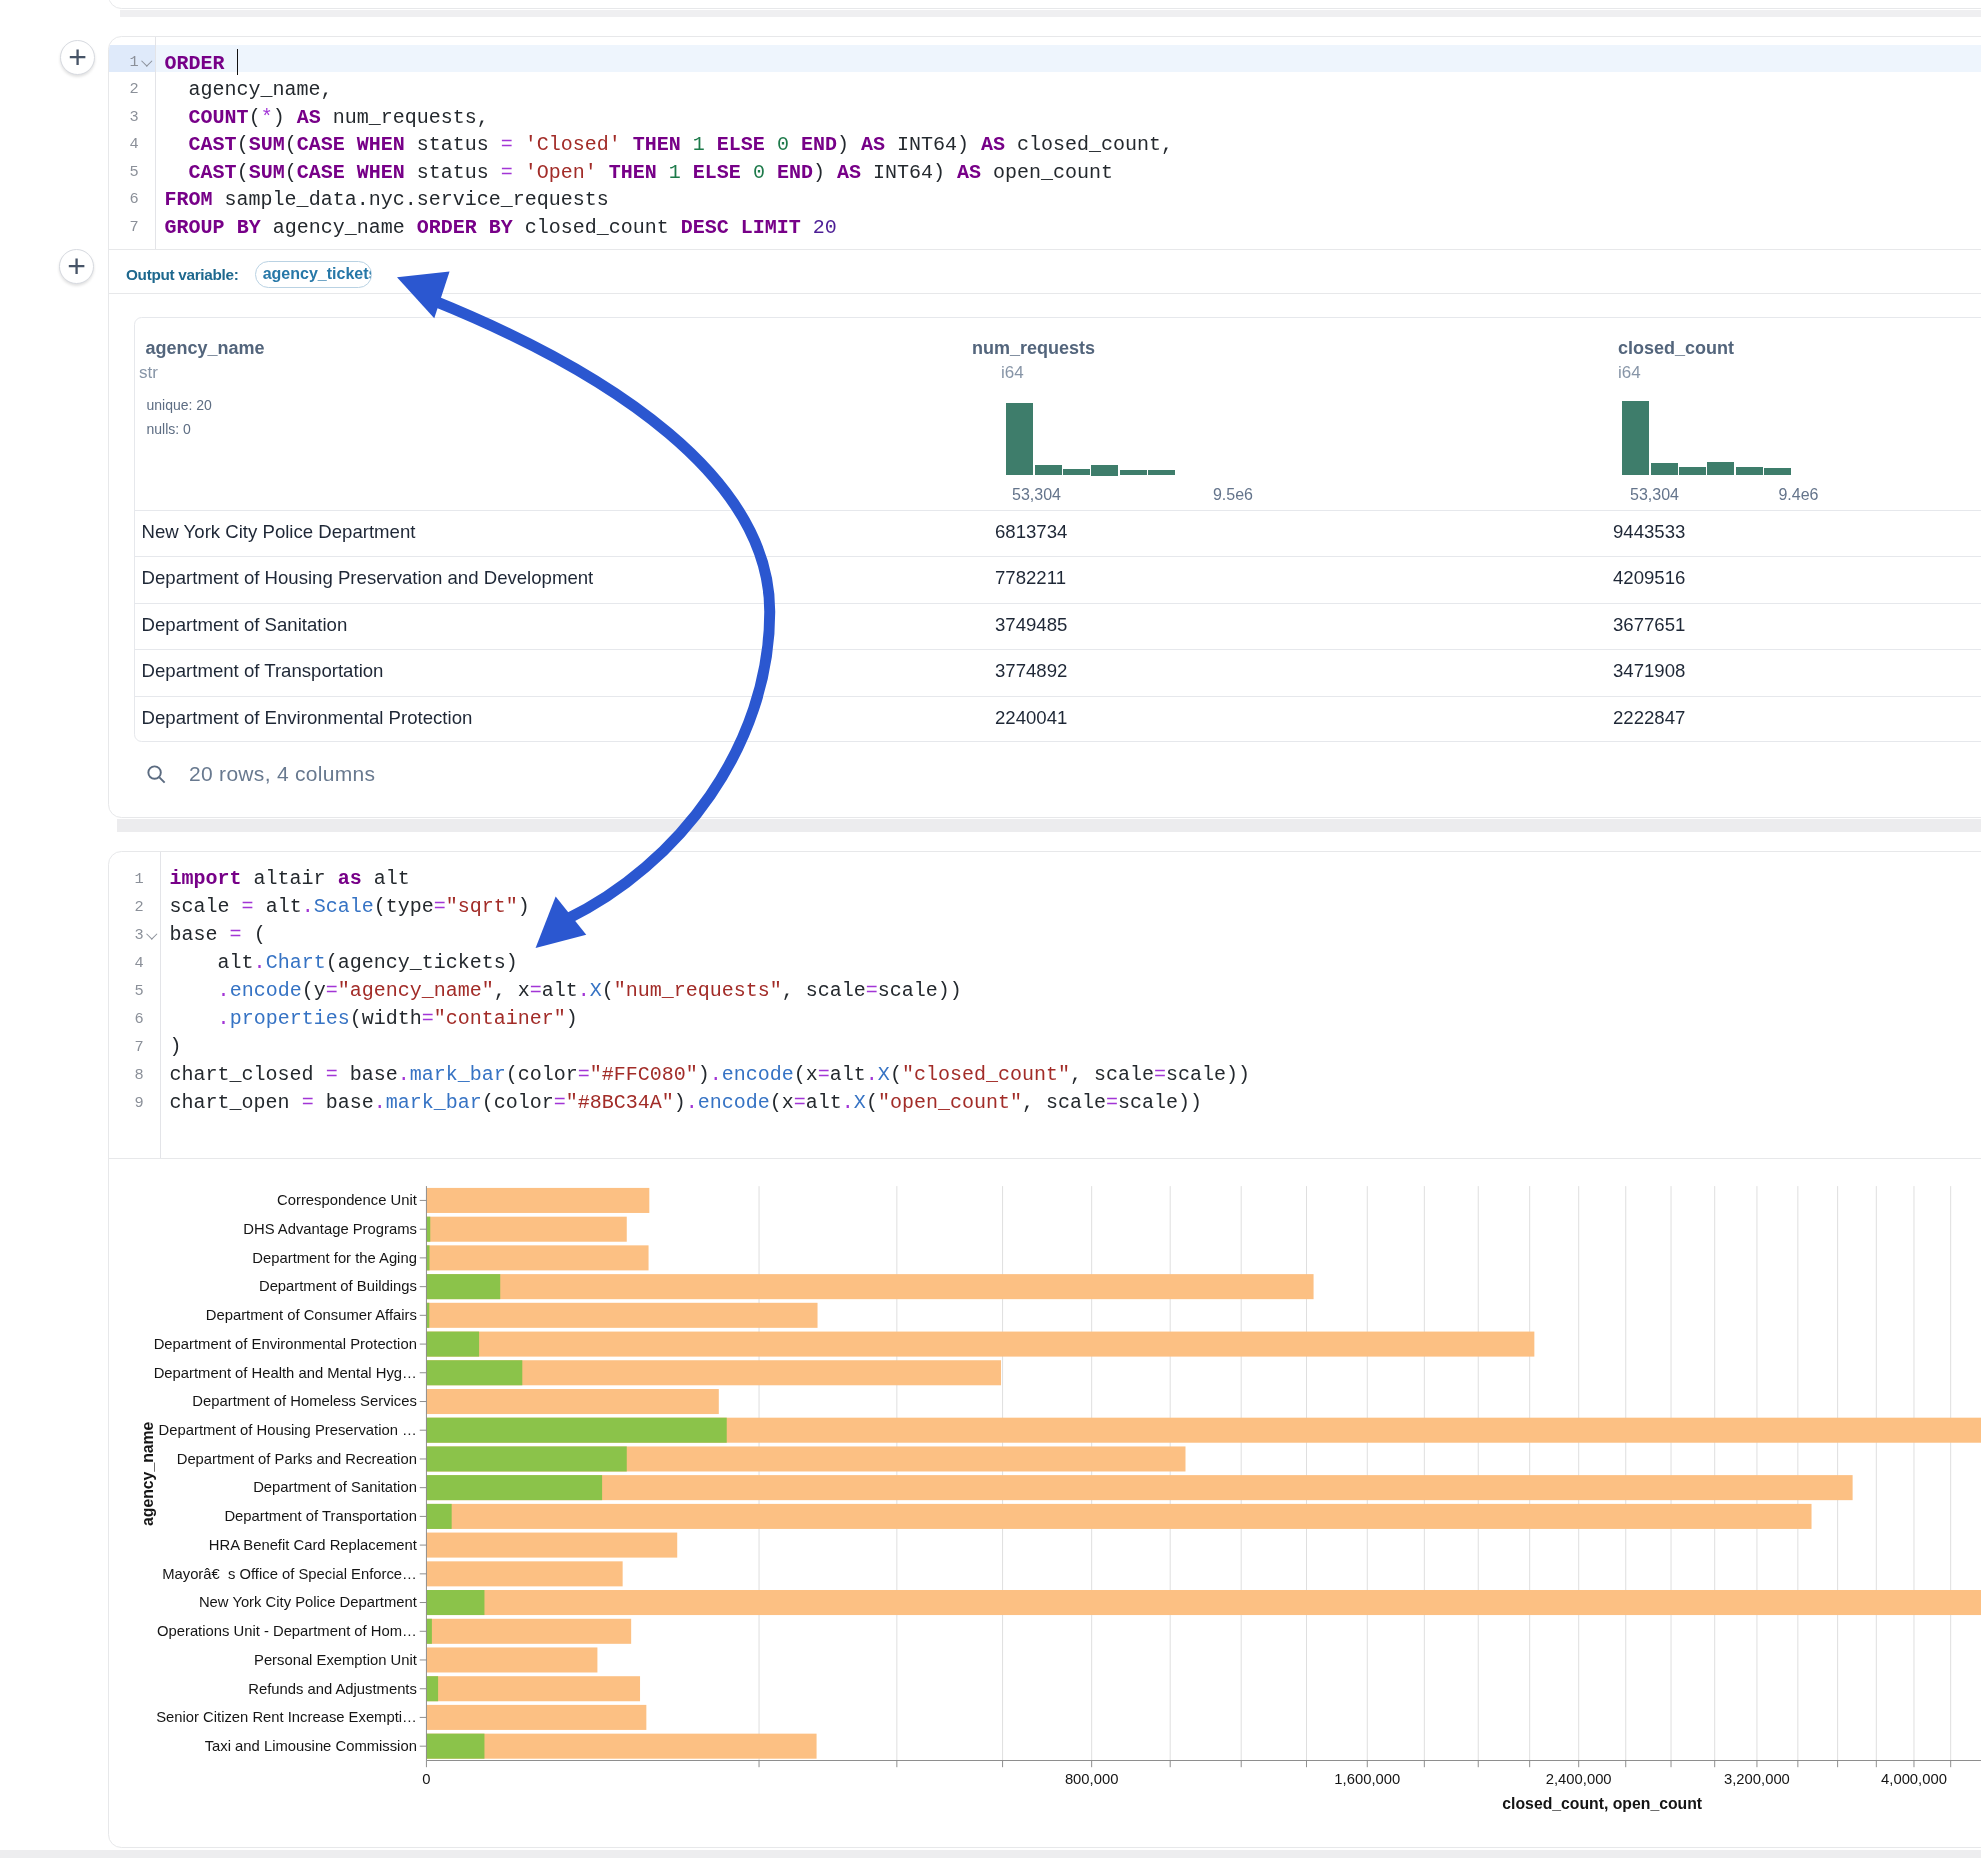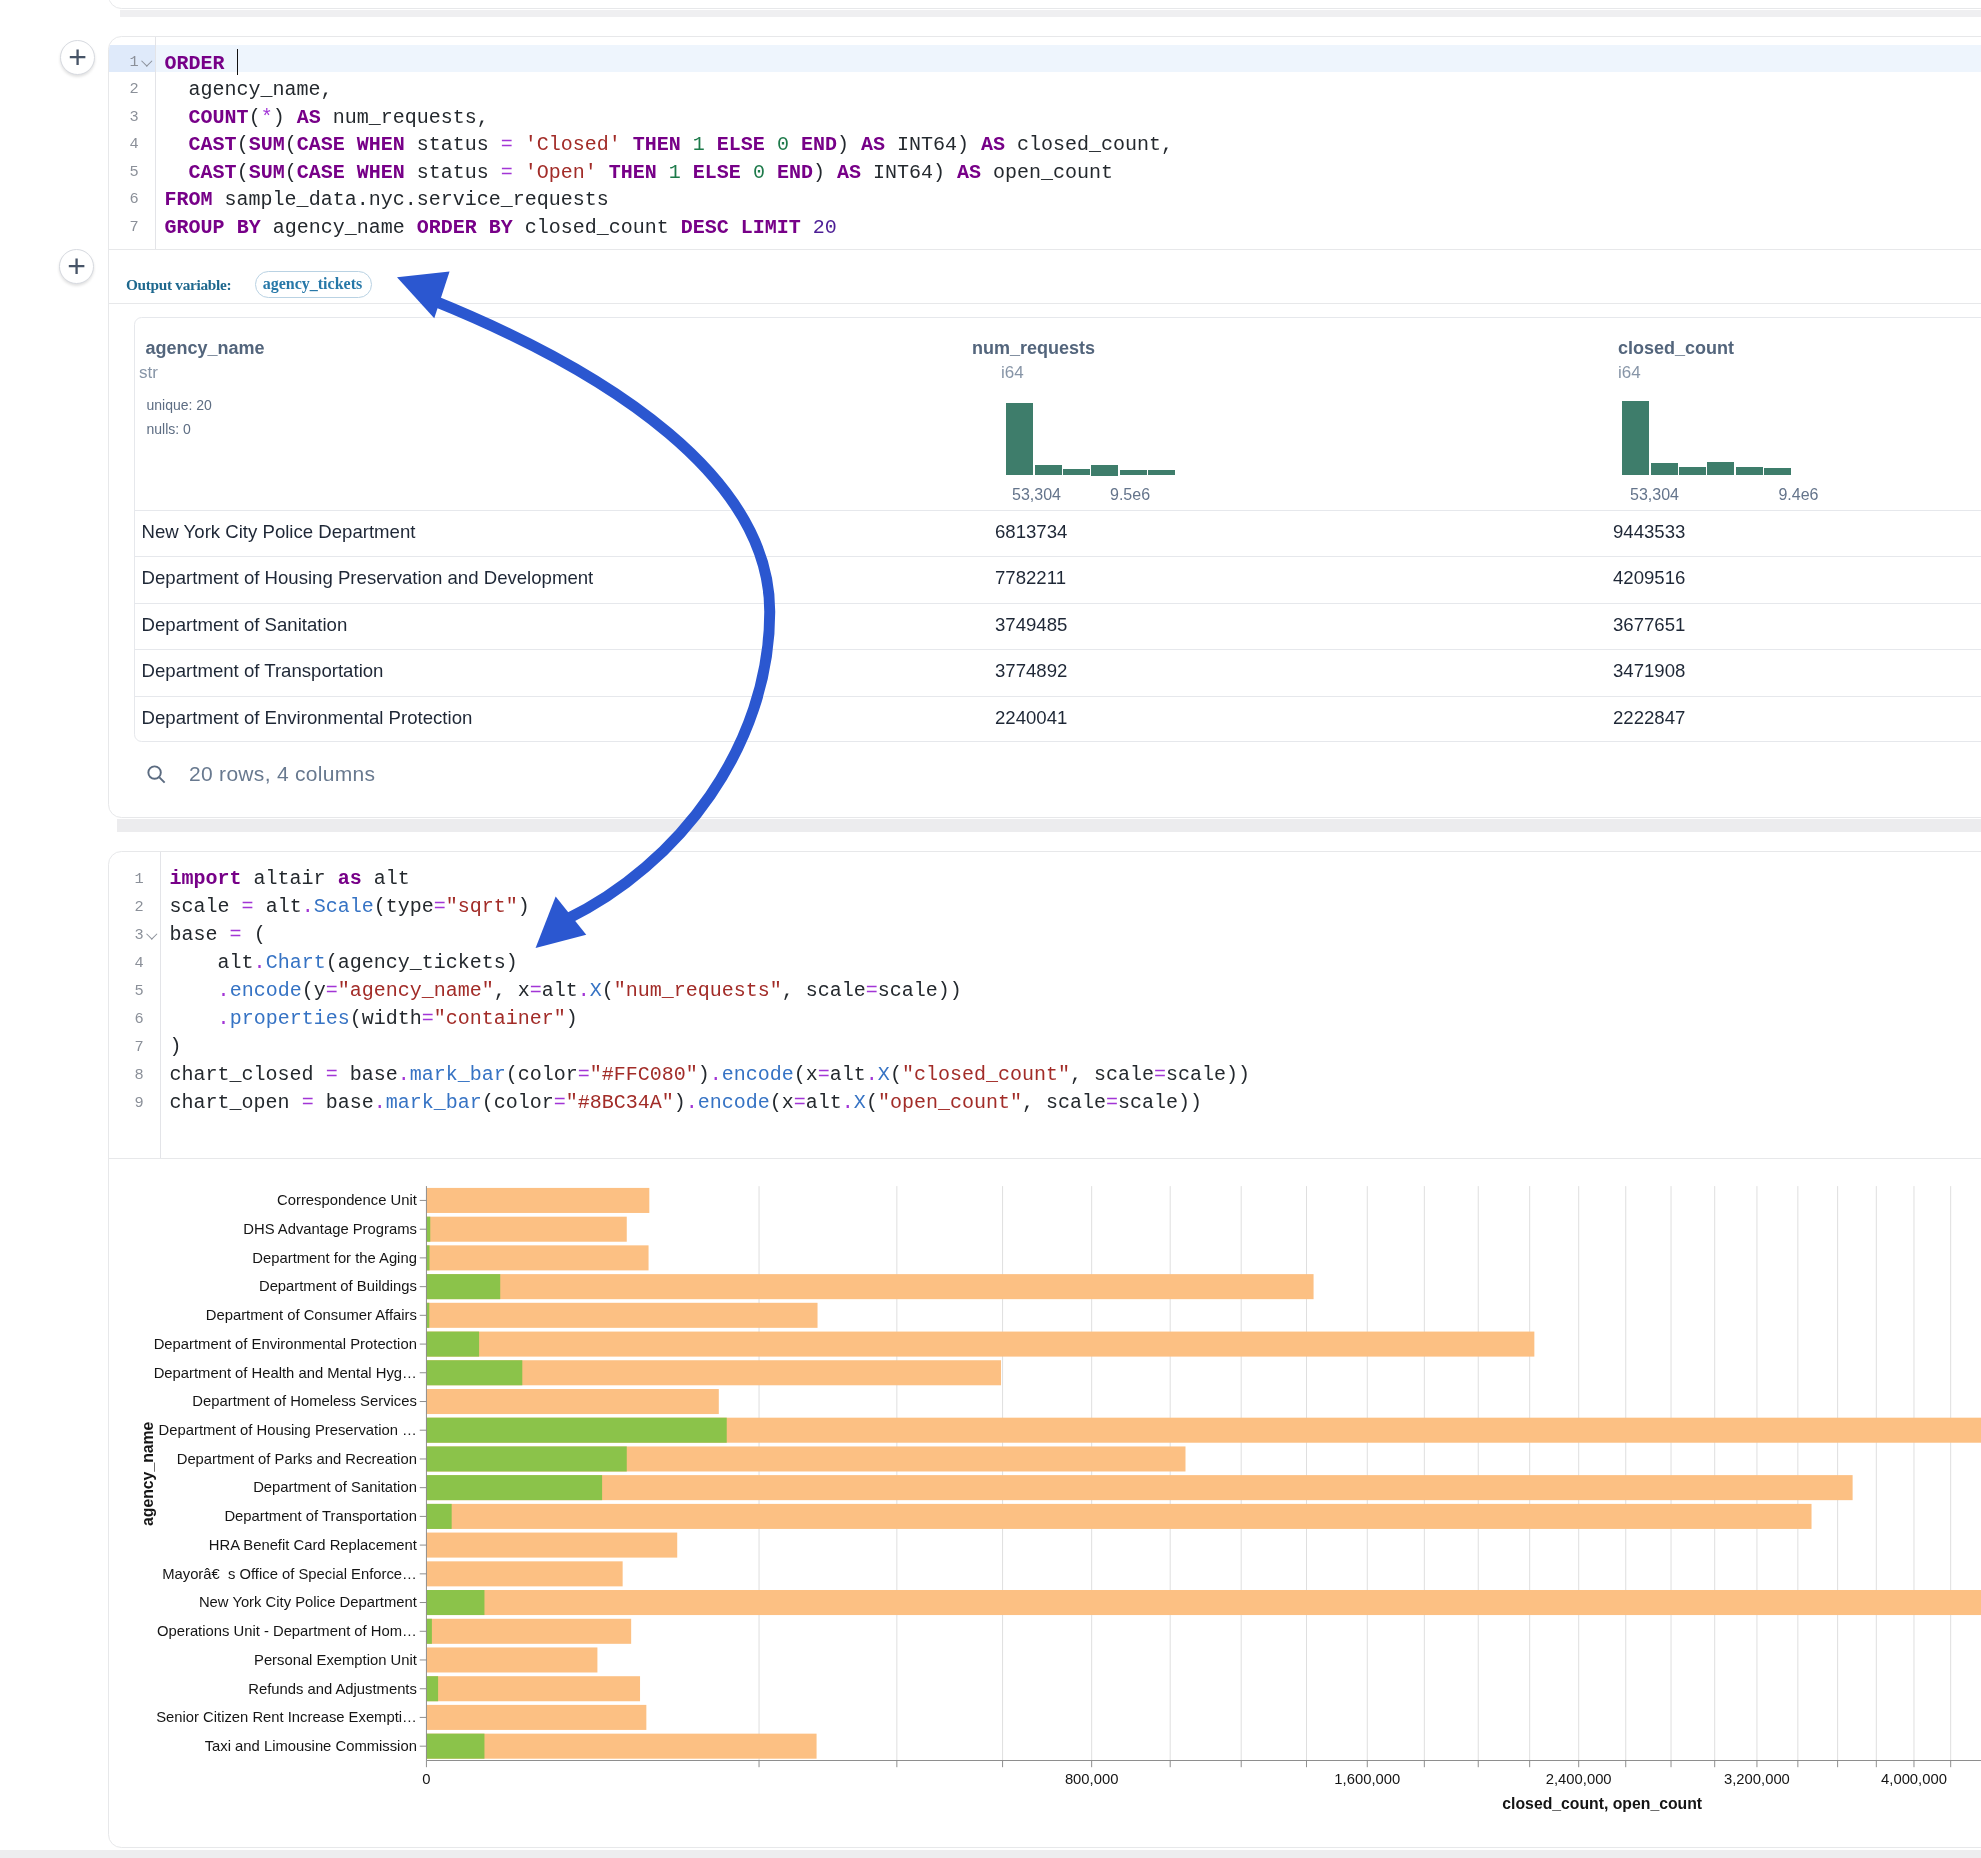--- a/index.html
+++ b/index.html
@@ -12,22 +12,22 @@
   .row { display:flex; position:relative; z-index:1; }
   .gl { text-align:right; color:#8B9099; font-size:15.3px; padding-right:16.3px; position:relative; }
   .chev { position:absolute; top:8.6px; width:7.6px; height:7.6px;
      border-right:1.5px solid #8B9099; border-bottom:1.5px solid #8B9099; transform:rotate(45deg); }
   .cl { flex:1; white-space:pre; padding-left:9.6px; }
   .cursor { border-left:1.9px solid #111; display:inline-block; height:26px; vertical-align:-5.7px; }
   .gutsep { position:absolute; top:0; width:1px; background:#E3E4E8; }
   .plus { position:absolute; width:35px; height:35px; border-radius:50%; background:#fff;
     border:1px solid #D7DAE0; box-shadow:0 1.9px 2.9px rgba(0,0,0,.12); color:#475467;
     font-size:32px; line-height:32px; text-align:center; font-weight:300; }
-  .outvar { position:absolute; left:109px; width:1873px; top:259px; height:45px;
-     border-bottom:1px solid #E7E8EA;font-family:Liberation Serif, serif; }
+  .outvar { position:absolute; left:109px; width:1873px; top:249px; height:45px;
+     border-bottom:1px solid #E7E8EA; }
   .ovlabel { position:absolute; left:17px; top:17px; font-weight:bold; font-size:15.3px; letter-spacing:-0.3px; color:#1E688E; }
   .pill { position:absolute; left:146px; top:11.5px; width:117px; height:27px; border:1.4px solid #B9D2E3;
      border-radius:13.4px; color:#2778A8; font-weight:bold; font-size:16px; line-height:24px;
      padding-left:6.7px; overflow:hidden; white-space:nowrap; background:#fff; }
   .tbl { position:absolute; left:134px; top:317px; width:1864px; height:425px;
      border:1px solid #E6E8EC; border-radius:7.6px; background:#fff; }
   .trow { position:absolute; left:134px; width:1864px; height:46px; border-top:1px solid #E6E8EC;
      font-size:18.6px; color:#1E2736; }
   .trow span { position:absolute; top:47%; transform:translateY(-50%); white-space:nowrap; }
   .c1 { left:7.6px; } .c2 { left:861px; } .c3 { left:1479px; }
@@ -90,21 +90,21 @@
 </div>
 
 <div class="tbl">
   <div class="hdr" style="left:10.5px">agency_name</div>
   <div class="typ" style="left:4px">str</div>
   <div class="meta" style="left:11.5px;top:79px">unique: 20</div>
   <div class="meta" style="left:11.5px;top:103px">nulls: 0</div>
   <div class="hdr" style="left:837px">num_requests</div>
   <div class="typ" style="left:866px">i64</div>
   <div class="hlab" style="left:830px;width:143px;text-align:center">53,304</div>
-  <div class="hlab" style="left:975px;width:143px;text-align:left">9.5e6</div>
+  <div class="hlab" style="left:975px;width:143px;text-align:right">9.5e6</div>
   <div class="hdr" style="left:1483px">closed_count</div>
   <div class="typ" style="left:1483px">i64</div>
   <div class="hlab" style="left:1448px;width:143px;text-align:center">53,304</div>
   <div class="hlab" style="left:1592px;width:143px;text-align:center">9.4e6</div>
 </div>
 <div class="abs" style="left:0;top:0">
     <div style="position:absolute;left:1006px;top:403px;width:27px;height:72px;background:#3E7D6B"></div>
     <div style="position:absolute;left:1035px;top:465px;width:27px;height:10px;background:#3E7D6B"></div>
     <div style="position:absolute;left:1063px;top:469px;width:27px;height:5.6px;background:#3E7D6B"></div>
     <div style="position:absolute;left:1091px;top:465px;width:27px;height:10.5px;background:#3E7D6B"></div>

